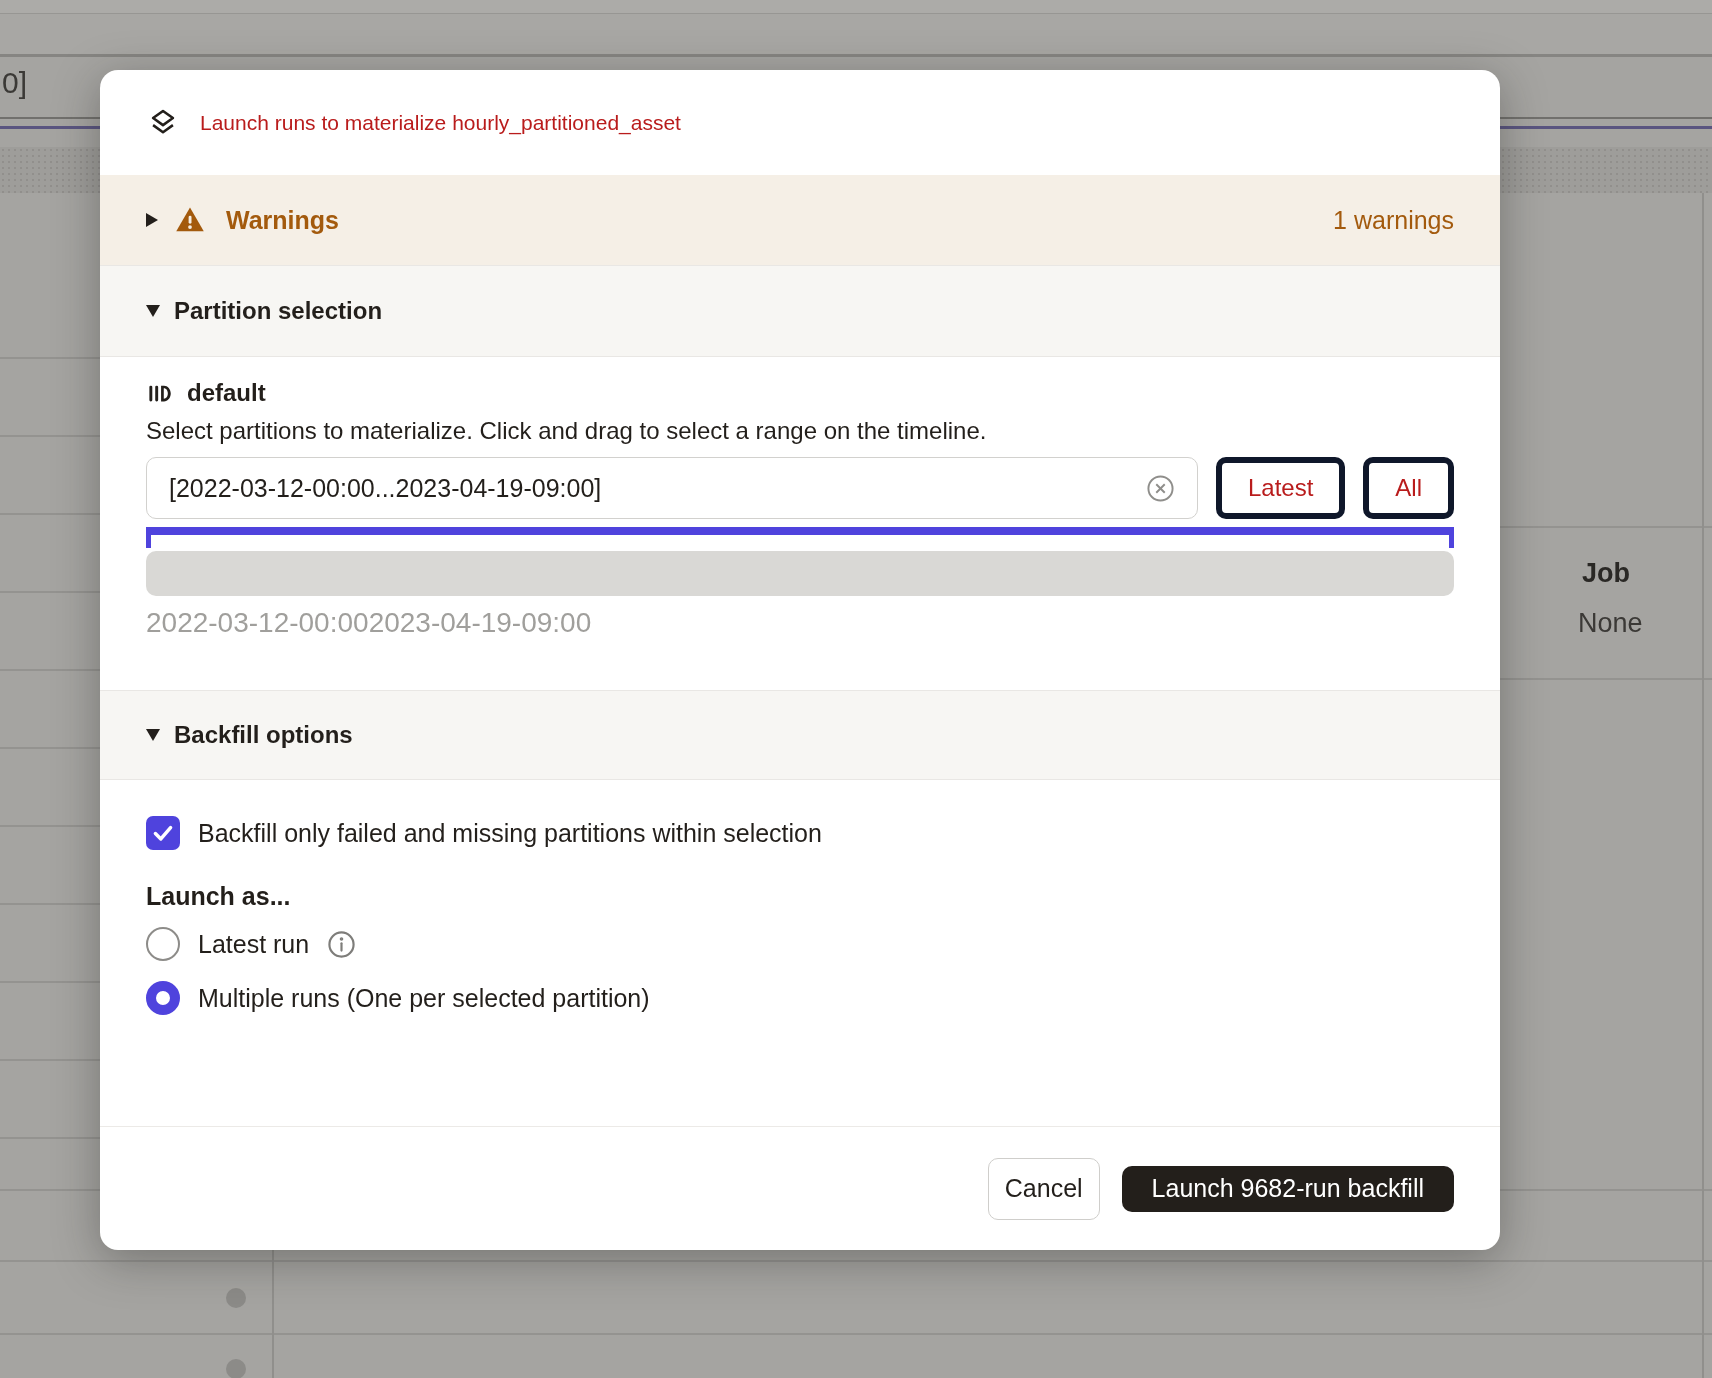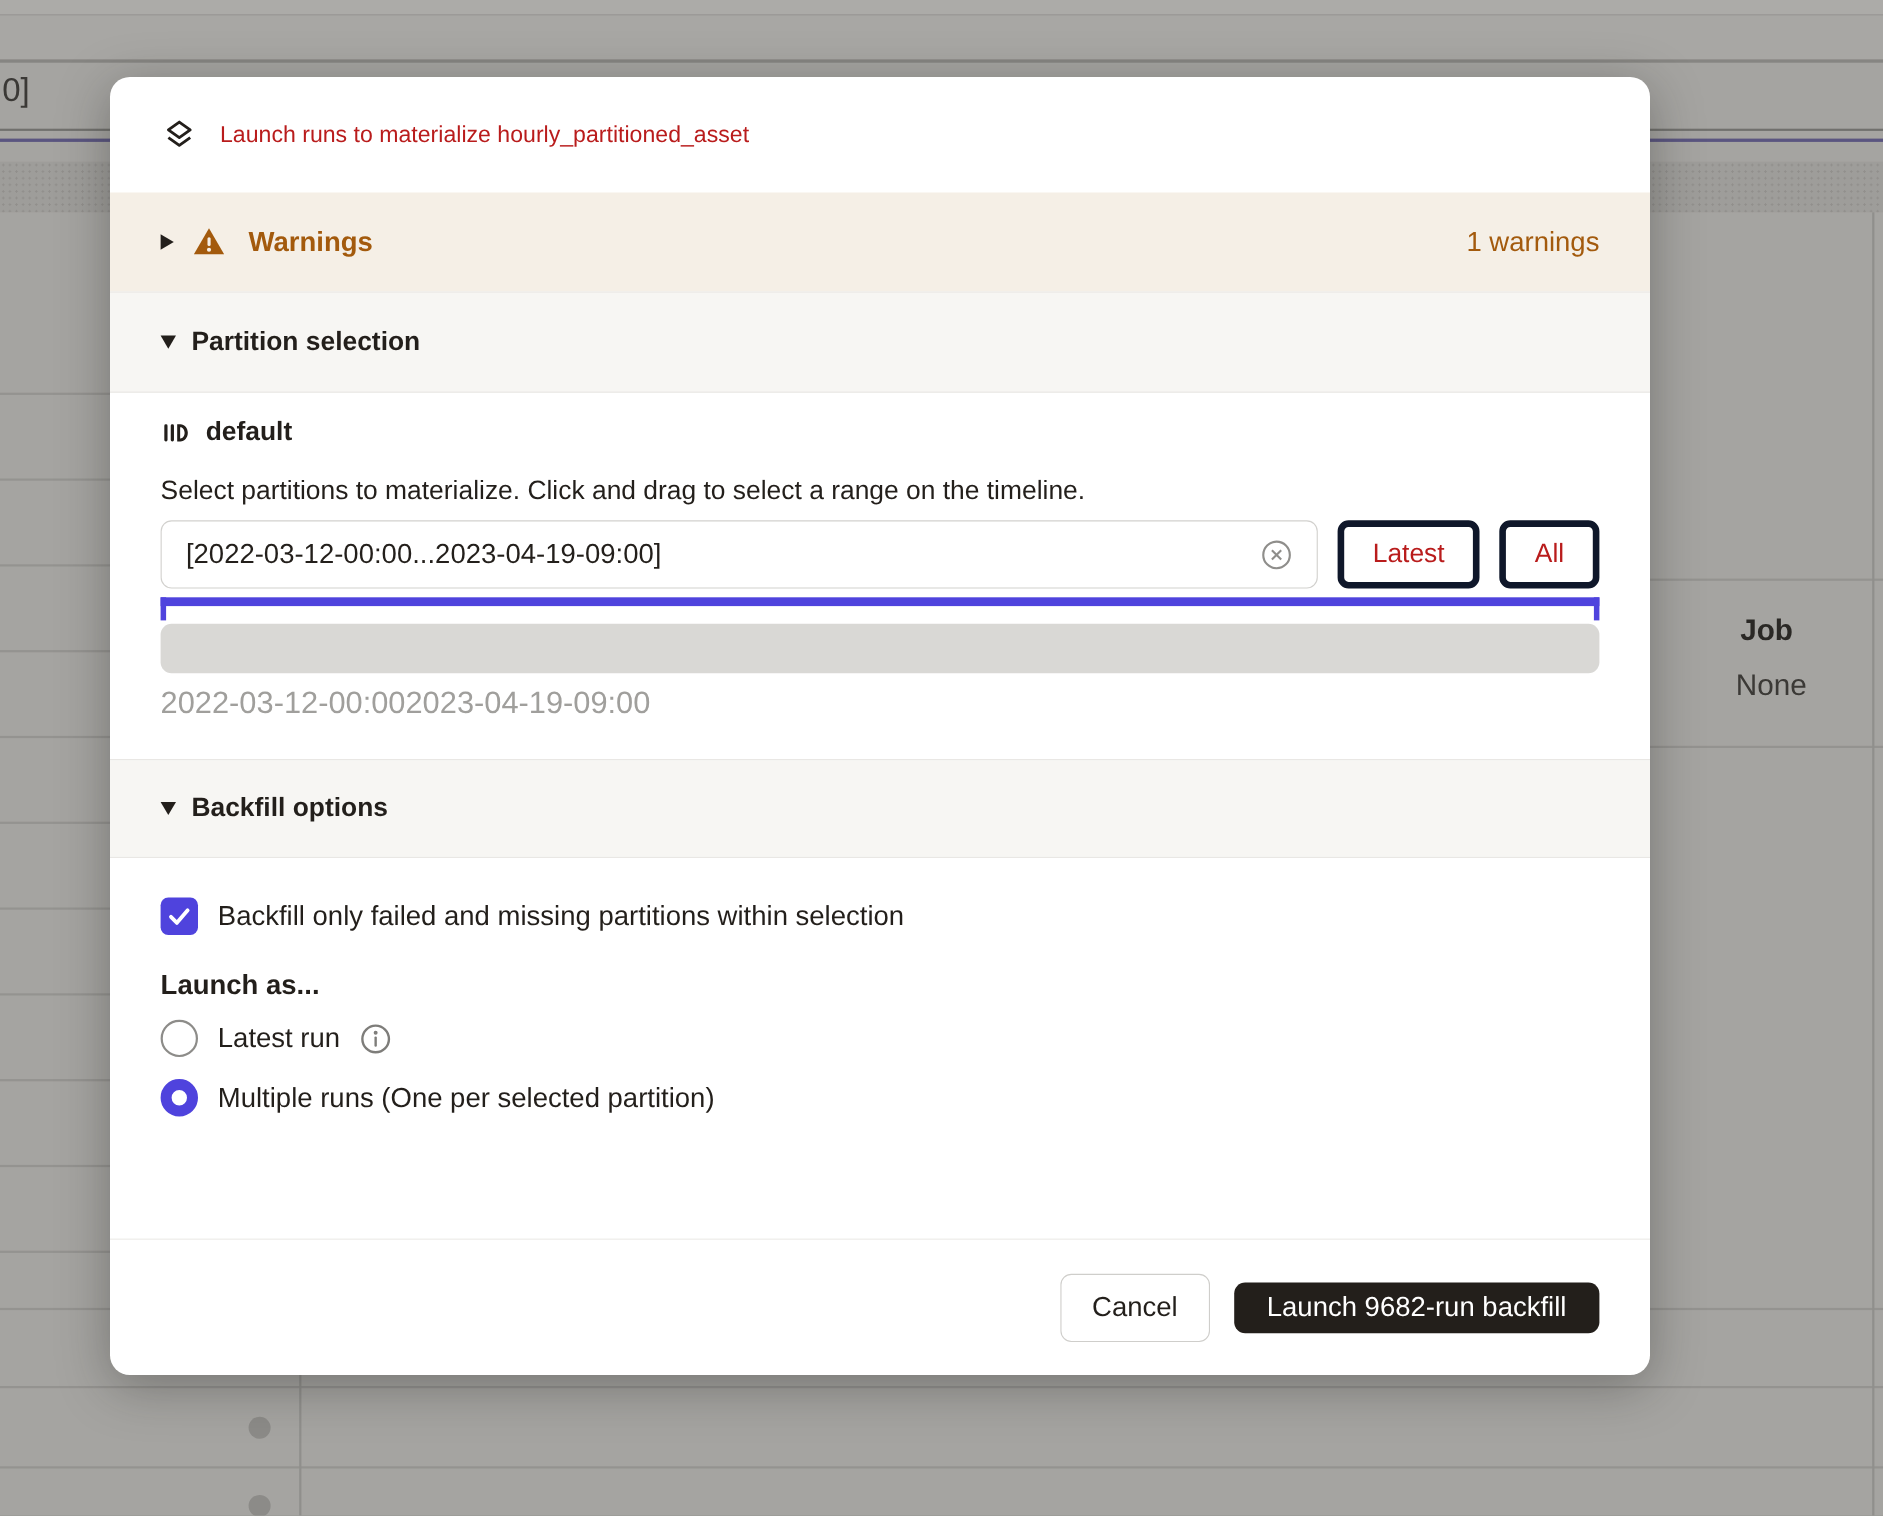--- a/index.html
+++ b/index.html
@@ -44,21 +44,21 @@
 
   .section-row { background:#f7f6f3; border-top:1px solid #e9e7e4; border-bottom:1px solid #e9e7e4;
                  display:flex; align-items:center; gap:14px; padding:0 46px; cursor:pointer; }
   .sec-partition { height:92px; flex:0 0 auto; font-size:24px; font-weight:700; }
   .sec-tags { height:80px; flex:0 0 auto; font-size:24px; font-weight:500; }
   .sec-backfill { height:90px; flex:0 0 auto; font-size:24px; font-weight:700; }
   .sec-count { margin-left:auto; font-size:24px; font-weight:400; color:#231f1b; }
 
   .p-content { height:333px; flex:0 0 auto; padding:18px 46px 0; }
   .dim-row { display:flex; align-items:center; gap:14px; height:36px; font-size:24px; font-weight:700; }
-  .desc { margin-top:22px; font-size:24px; color:#231f1b; }
+  .desc { margin-top:6px; font-size:24px; color:#231f1b; }
   .input-row { margin-top:12px; display:flex; gap:18px; height:62px; }
   .range-input { flex:1; border:1px solid #d2d1ce; border-radius:10px; padding:0 22px;
                  display:flex; align-items:center; justify-content:space-between; font-size:25px; cursor:text;gap:13px; }
   .btn-light { border:6px solid #0f172a; border-radius:10px; background:#fff; font-size:24px;
                color:#b91c1c; display:flex; align-items:center; justify-content:center;
                padding:0 26px; cursor:pointer; font-family:inherit; }
   .bracket { margin-top:8px; height:21px; border-top:8px solid #4f43dd;
              border-left:5px solid #4f43dd; border-right:5px solid #4f43dd; cursor:pointer; }
   .timeline { margin-top:3px; height:45px; background:#d9d8d5; border-radius:10px; cursor:pointer; }
   .dates { margin-top:11px; display:flex; justify-content:flex-start; font-size:28px; color:#a09f9c; }
@@ -71,21 +71,21 @@
   .launch-as { margin-top:32px; font-size:25px; font-weight:700; }
   .radio-row { margin-top:14px; display:flex; align-items:center; gap:18px; height:38px; }
   .radio-row + .radio-row { margin-top:16px; }
   .radio { width:34px; height:34px; border-radius:50%; background:#fff; flex:0 0 auto; cursor:pointer; }
   .radio.off { border:2px solid #8d8c89; }
   .radio.on  { border:10px solid #4f43dd; }
   .radio-label { font-size:25px; cursor:pointer; }
 
   .m-footer { height:124px; flex:0 0 auto; border-top:1px solid #eceae7; display:flex;
               align-items:center; justify-content:flex-end; gap:22px; padding:0 46px; }
-  .btn-cancel { height:62px; padding:0 28px; border:1px solid #cfcecb; border-radius:10px;
+  .btn-cancel { height:62px; padding:0 16px; border:1px solid #cfcecb; border-radius:10px;
                 background:#fff; font-size:25px; color:#231f1b; cursor:pointer; font-family:inherit; }
   .btn-launch { height:46px; padding:0 30px; border:none; border-radius:10px;
                 background:#231f1b; font-size:25px; color:#fff; cursor:pointer; font-family:inherit; }
 </style>
 </head>
 <body>
 
 <div class="stage">
 
   <div class="bg-el band-top1"></div>

